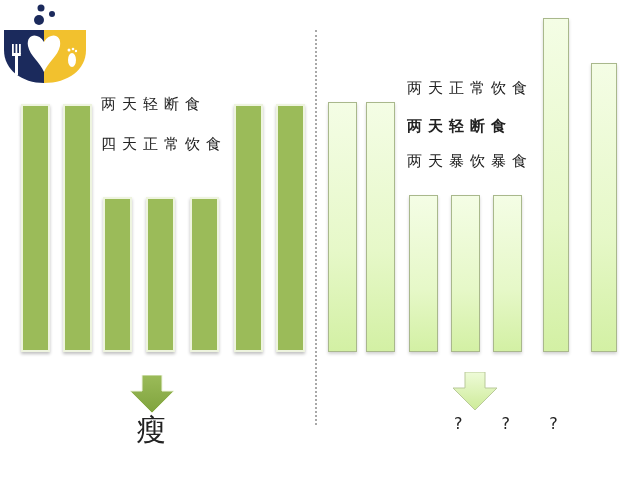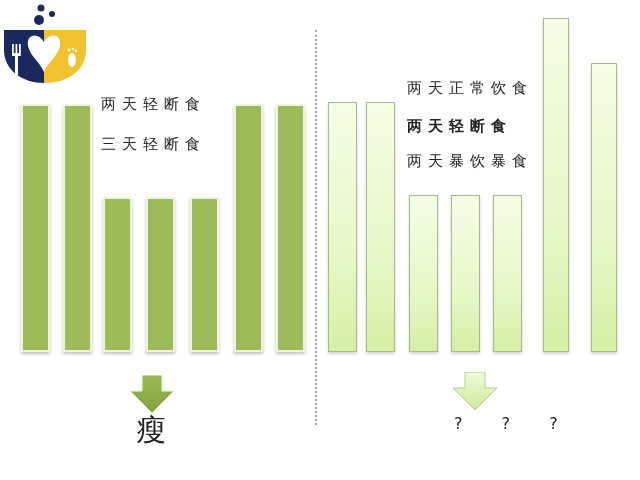--- a/index.html
+++ b/index.html
@@ -62,21 +62,21 @@
 <div>
   <div class="bar dark" style="left:21px; top:104px; width:29px; height:248px;"></div>
   <div class="bar dark" style="left:63px; top:104px; width:29px; height:248px;"></div>
   <div class="bar dark" style="left:103px; top:197px; width:29px; height:155px;"></div>
   <div class="bar dark" style="left:146px; top:197px; width:29px; height:155px;"></div>
   <div class="bar dark" style="left:190px; top:197px; width:29px; height:155px;"></div>
   <div class="bar dark" style="left:234px; top:104px; width:29px; height:248px;"></div>
   <div class="bar dark" style="left:276px; top:104px; width:29px; height:248px;"></div>
 
   <div class="label" style="left:101px; top:95px;">两天轻断食</div>
-  <div class="label" style="left:101px; top:135px;">三天轻断食</div>
+  <div class="label" style="left:101px; top:135px;">四天正常饮食</div>
 
   <svg class="arrow" style="left:130px; top:375px;" width="44" height="38" viewBox="0 0 44 38">
     <defs>
       <linearGradient id="ga" x1="0" y1="0" x2="0" y2="1">
         <stop offset="0" stop-color="#9bbb59"></stop>
         <stop offset="1" stop-color="#7fa33d"></stop>
       </linearGradient>
     </defs>
     <polygon points="12,0 32,0 32,16 44,16 22,38 0,16 12,16" fill="url(#ga)" stroke="#eef4df" stroke-width="1"></polygon>
   </svg>

